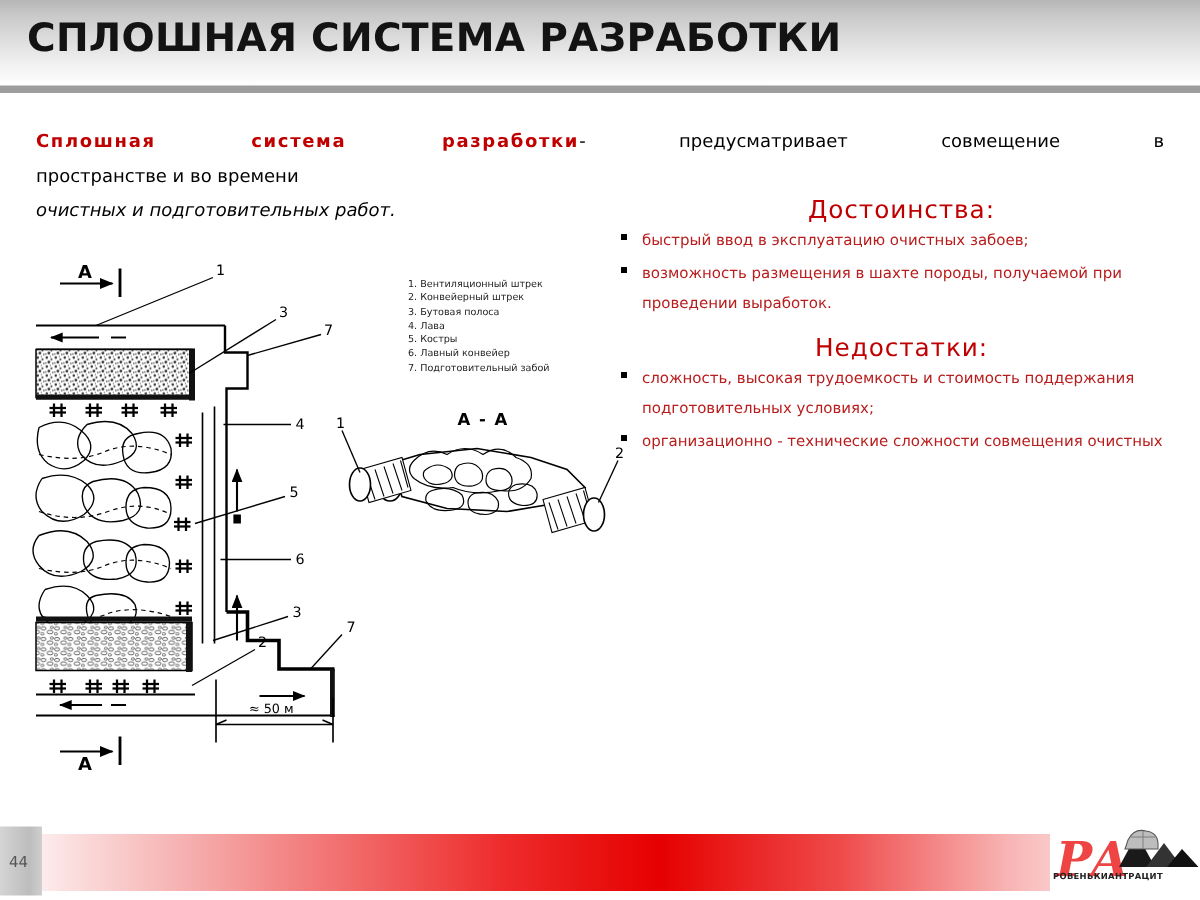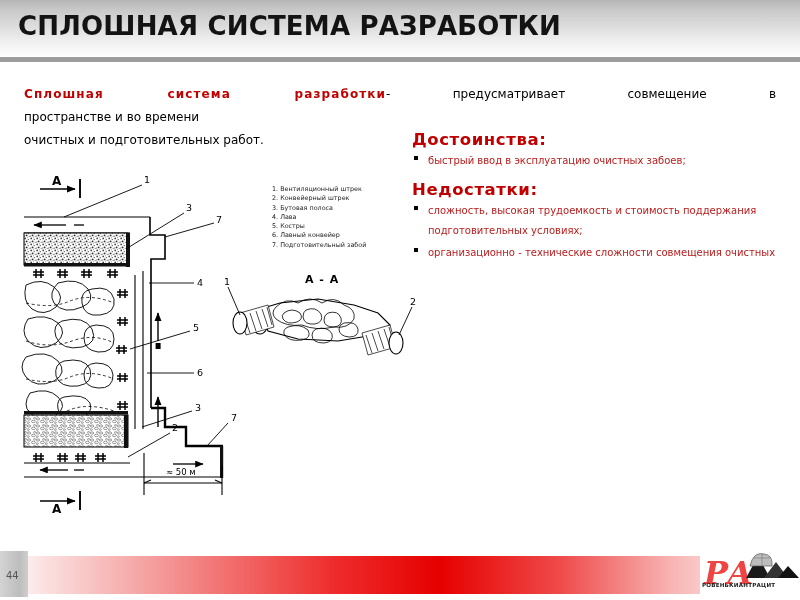--- a/index.html
+++ b/index.html
@@ -26,27 +26,27 @@
   
   #intro{
     position:absolute;left:24px;top:83px;width:760px;
     font-size:12px;color:#000;line-height:23px;
   }
   #intro .lead{
     color:#c00000;font-weight:bold;letter-spacing:1.1px;
   }
   #intro .l1{display:block;text-align:justify;text-align-last:justify;width:752px;}
   #intro .l2{display:block;}
-  #intro .l3{display:block;}
+  #intro .l3{display:block;font-style:italic;}
   
   #right-col{
     position:absolute;left:412px;top:130px;width:378px;
   }
   .sec-head{
-    color:#c00000;font-weight:bold;font-size:16.5px;
+    text-align:center;color:#c00000;font-weight:normal;font-size:16.5px;
     letter-spacing:0.6px;margin:0 0 2px 0;
   }
   .bullets{list-style:none;margin:0;padding:0;}
   .bullets li{
     position:relative;padding-left:16px;font-size:10px;color:#b91c1c;
     line-height:20.5px;margin-bottom:1px;
   }
   .bullets li .bsq{
     position:absolute;left:2px;top:5px;width:4px;height:4px;background:#000;
   }
@@ -102,20 +102,21 @@
   <span class="l1"><span class="lead">Сплошная система разработки</span><span>-</span> <span>предусматривает совмещение в</span></span>
   <span class="l2">пространстве и во времени</span>
   <span class="l3">очистных и подготовительных работ.</span>
 </div>
 
 <div id="right-col">
 
   <div class="sec-head">Достоинства:</div>
   <ul class="bullets">
     <li><span class="bsq"></span><span class="just">быстрый ввод в эксплуатацию очистных забоев;</span></li>
+    <li><span class="bsq"></span><span class="just">возможность размещения в шахте породы, получаемой при проведении выработок.</span></li>
   </ul>
 
   <div class="sec-head" id="disadv-head">Недостатки:</div>
   <ul class="bullets">
     <li><span class="bsq"></span><span>сложность, высокая трудоемкость и стоимость поддержания подготовительных условиях;</span></li>
     <li><span class="bsq"></span></li>
     <li><span class="bsq"></span><span>организационно - технические сложности совмещения очистных</span></li>
   </ul>
 
 </div>

